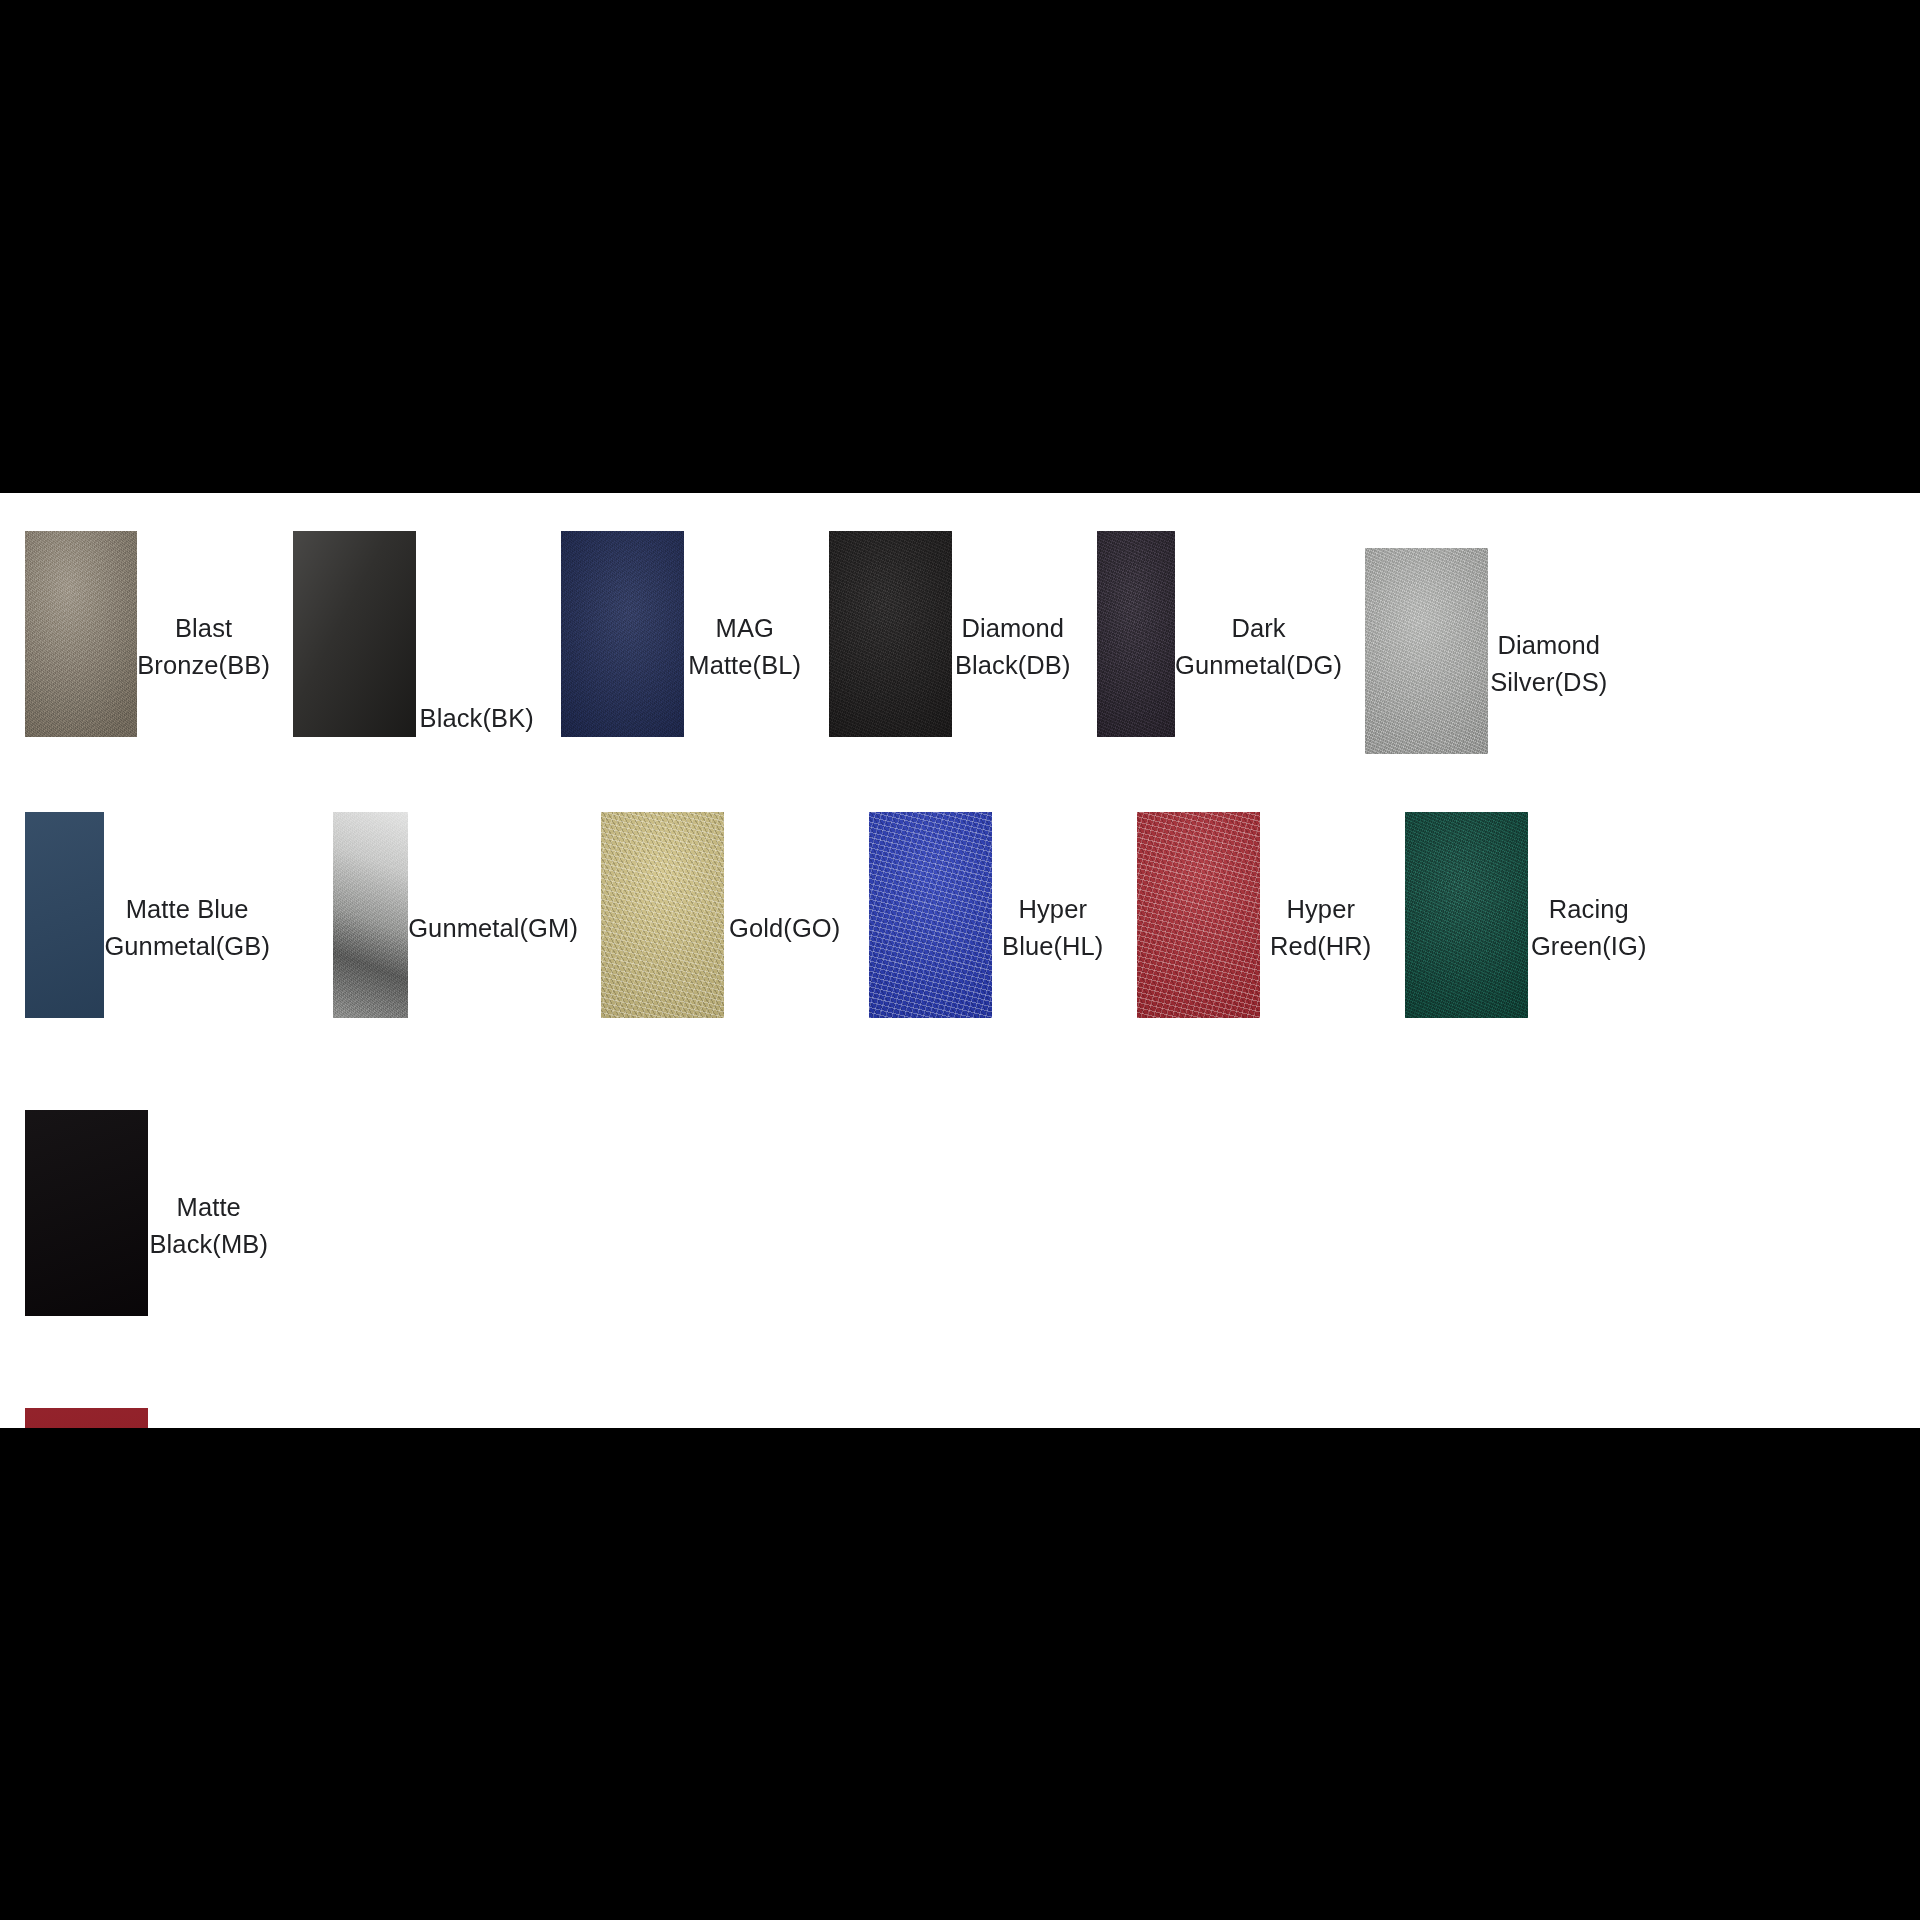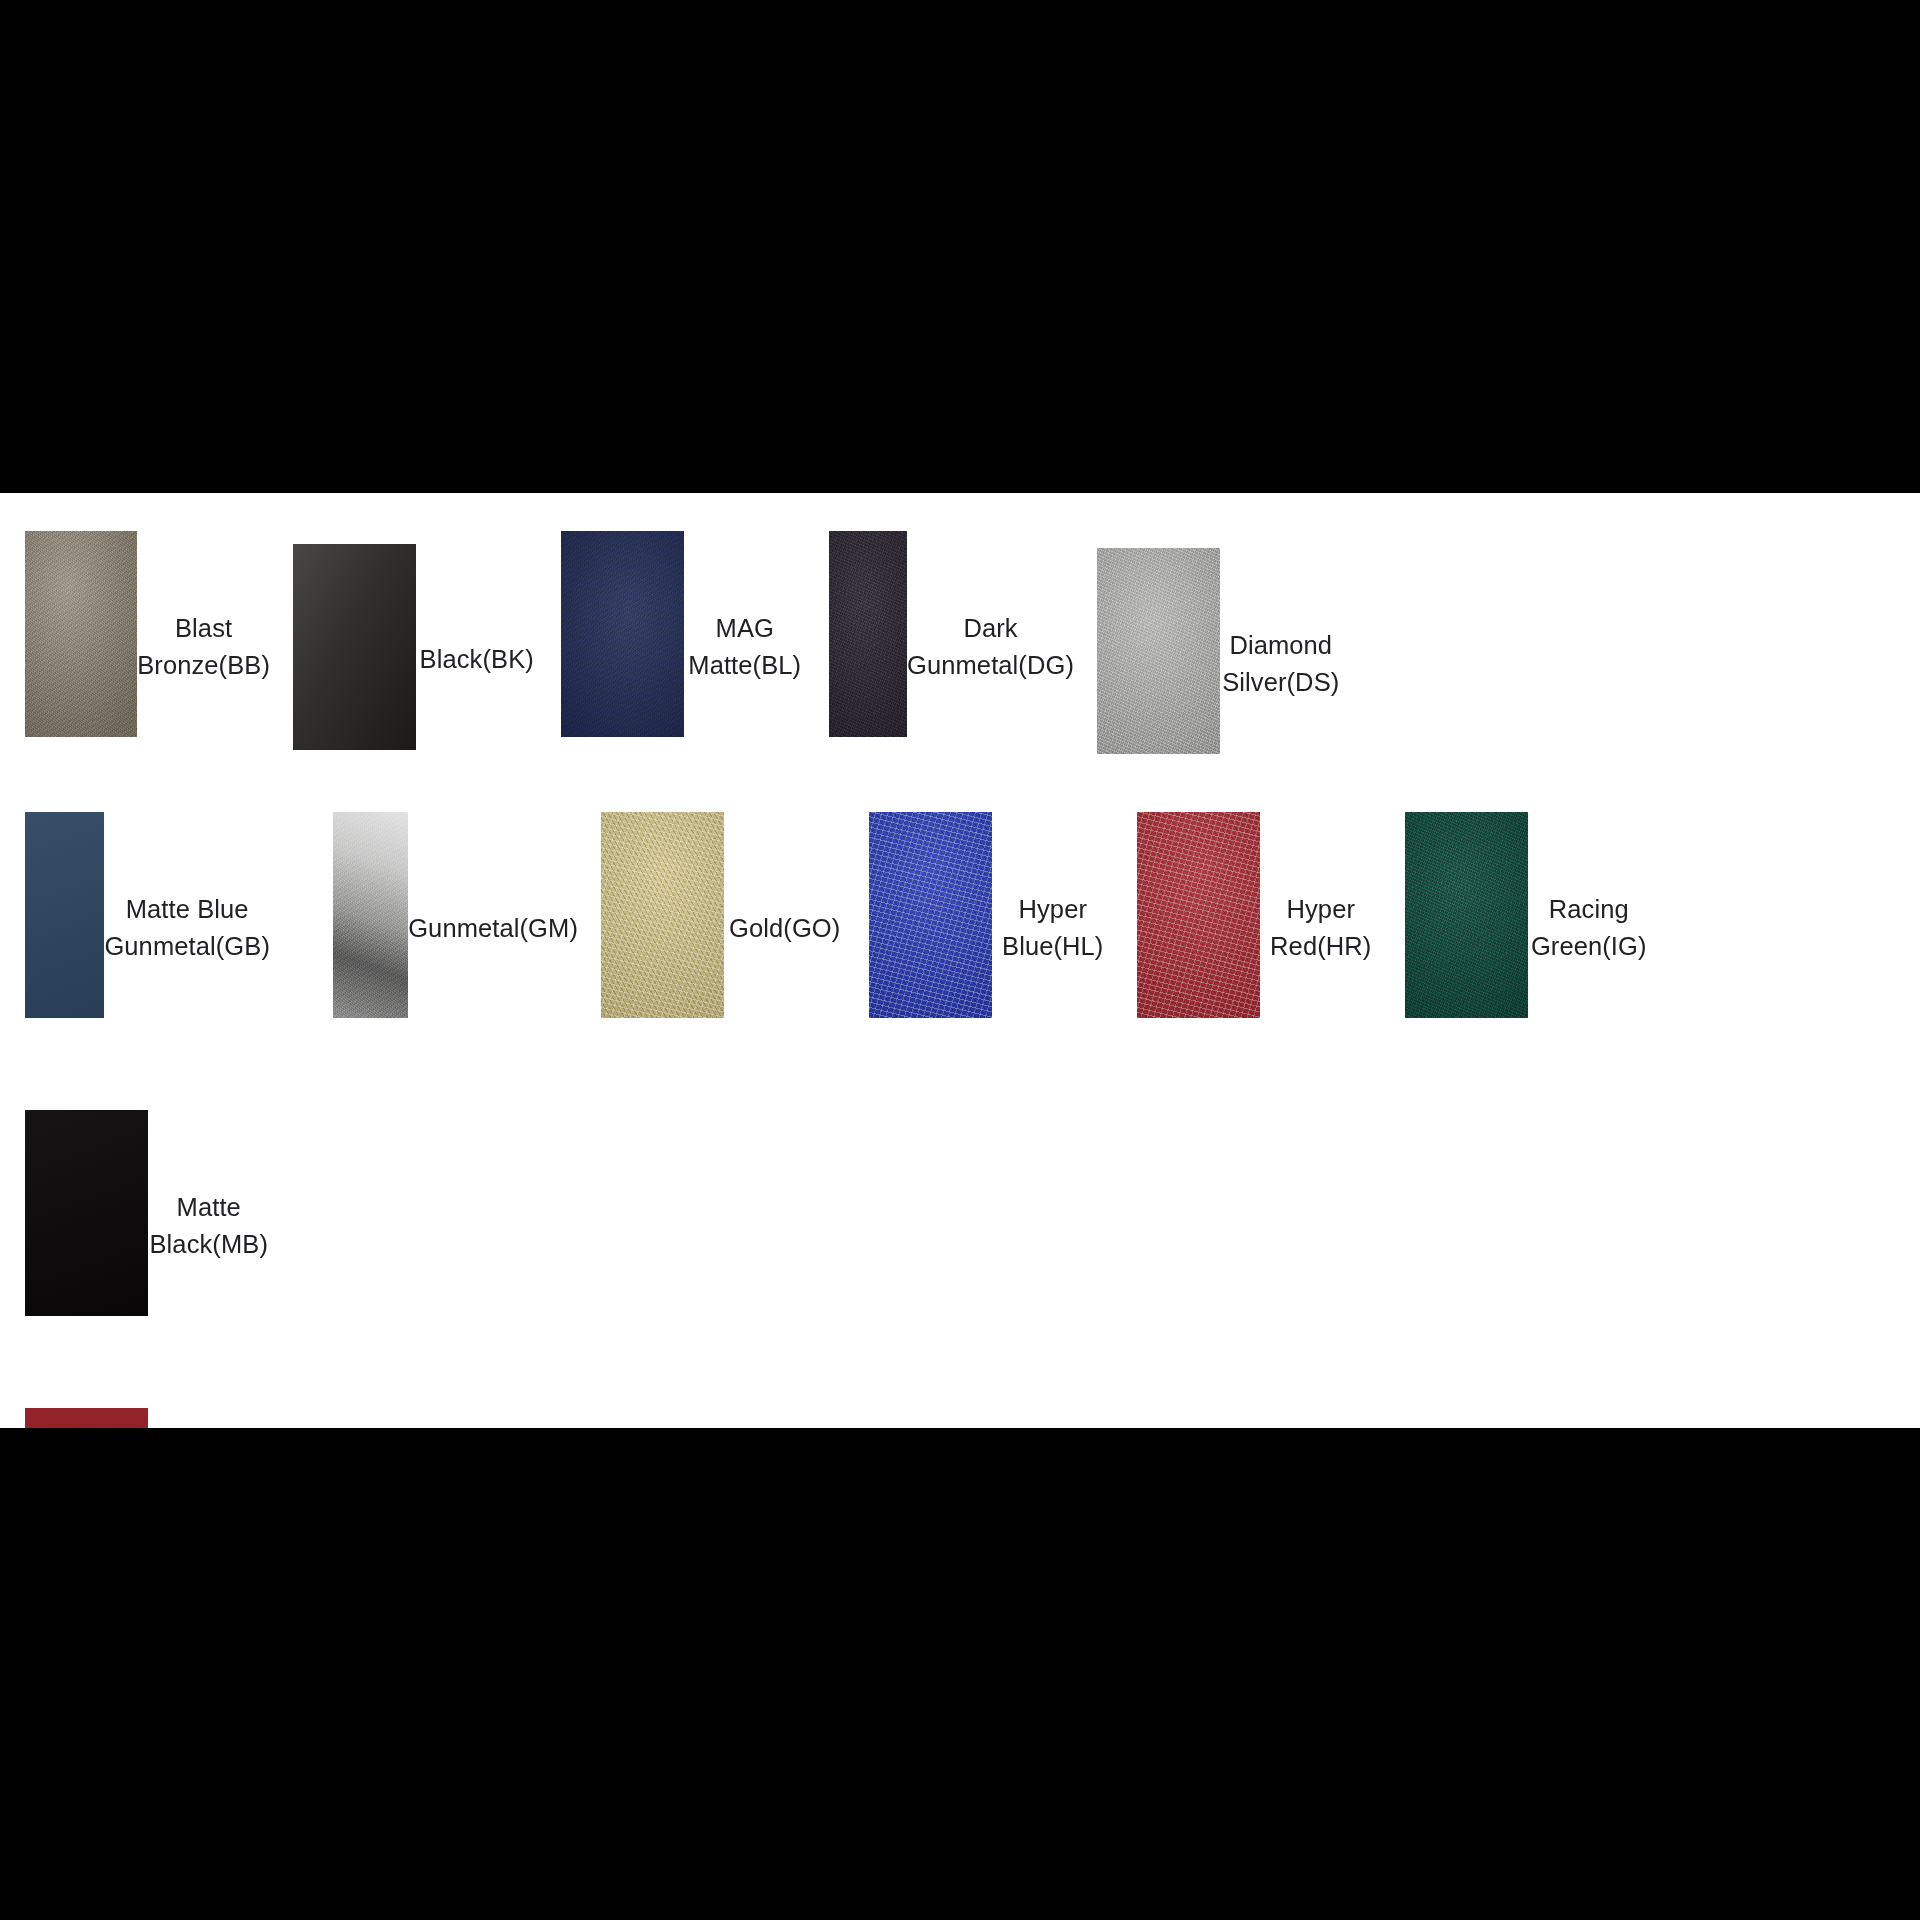--- a/index.html
+++ b/index.html
@@ -122,33 +122,40 @@
 
   <div id="sheet">
     <div id="swatch-grid">
         <div class="swatch-cell" style="margin-bottom: 75px;">
           <div class="swatch-chip" style="background-color: rgb(138, 128, 112);">
             <div class="sheen" style="background-image: radial-gradient(120% 110% at 38% 28%, rgba(255, 255, 255, 0.2), rgba(0, 0, 0, 0.18) 72%);"></div>
             <div class="grain fine"></div>
           </div>
           <div class="swatch-label">Blast Bronze(BB)</div>
         </div>
-        <div class="swatch-cell" style="margin-bottom: 50px;">
+        <div class="swatch-cell" style="margin-bottom: 75px; align-items: flex-end;">
           <div class="swatch-chip" style="background-color: rgb(38, 37, 35);">
             <div class="sheen" style="background-image: linear-gradient(118deg, rgba(255, 255, 255, 0.16) 0%, rgba(255, 255, 255, 0.05) 42%, rgba(0, 0, 0, 0.3) 100%);"></div>
             <div class="grain smooth"></div>
           </div>
           <div class="swatch-label">Black(BK)</div>
         </div>
         <div class="swatch-cell" style="margin-bottom: 75px;">
           <div class="swatch-chip" style="background-color: rgb(26, 37, 80);">
             <div class="sheen" style="background-image: radial-gradient(130% 120% at 55% 40%, rgba(255, 255, 255, 0.12), rgba(0, 0, 0, 0.22) 80%);"></div>
             <div class="grain fine"></div>
           </div>
           <div class="swatch-label">MAG Matte(BL)</div>
+        </div>
+        <div class="swatch-cell" style="margin-bottom: 75px;">
+          <div class="swatch-chip" style="background-color: rgb(28, 26, 26);">
+            <div class="sheen" style="background-image: radial-gradient(140% 120% at 45% 35%, rgba(255, 255, 255, 0.1), rgba(0, 0, 0, 0.2) 85%);"></div>
+            <div class="grain coarse"></div>
+          </div>
+          <div class="swatch-label">Diamond Black(DB)</div>
         </div>
         <div class="swatch-cell" style="margin-bottom: 75px;">
           <div class="swatch-chip" style="background-color: rgb(43, 36, 48);">
             <div class="sheen" style="background-image: radial-gradient(140% 120% at 45% 35%, rgba(255, 255, 255, 0.1), rgba(0, 0, 0, 0.2) 85%);"></div>
             <div class="grain coarse"></div>
           </div>
           <div class="swatch-label">Dark Gunmetal(DG)</div>
         </div>
         <div class="swatch-cell" style="margin-bottom: 41px;">
           <div class="swatch-chip" style="background-color: rgb(183, 184, 182);">

